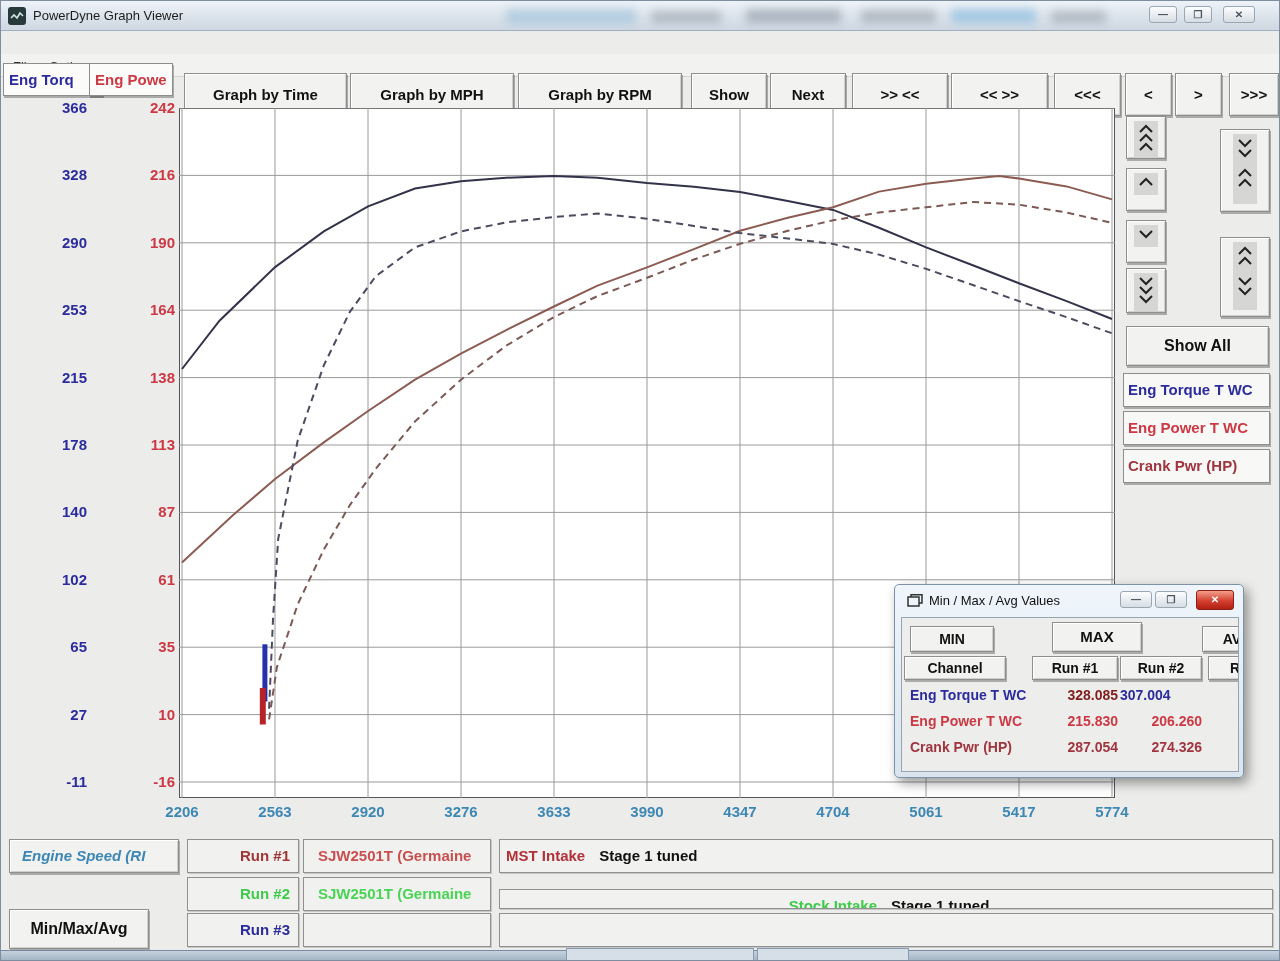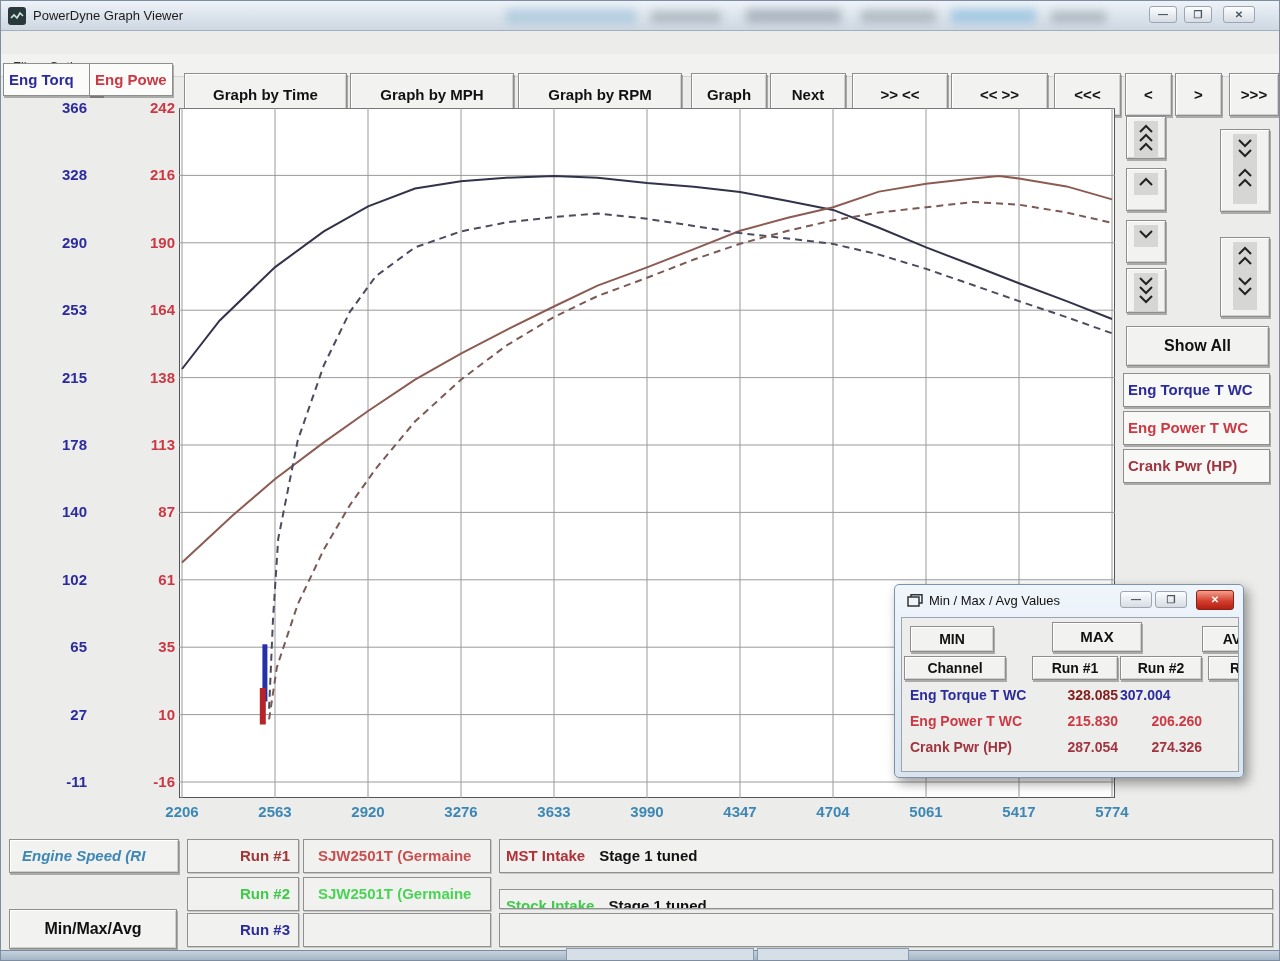--- a/index.html
+++ b/index.html
@@ -100,21 +100,21 @@
     <div class="abs menu-item" style="left:42px;">Options</div>
   </div>
 
   <div class="abs axis-tab" style="left: 2px; width: 100px; color: rgb(43, 43, 158);">Eng Torq</div>
   <div class="abs axis-tab" style="left: 88px; width: 84px; color: rgb(204, 57, 68);">Eng Powe</div>
 
   <div id="toolbar">
       <div class="abs btn3d tbtn" style="left: 183px; width: 163px;">Graph by Time</div>
       <div class="abs btn3d tbtn" style="left: 349px; width: 164px;">Graph by MPH</div>
       <div class="abs btn3d tbtn" style="left: 517px; width: 164px;">Graph by RPM</div>
-      <div class="abs btn3d tbtn" style="left: 690px; width: 76px;">Graph</div>
+      <div class="abs btn3d tbtn" style="left: 690px; width: 76px;">Show</div>
       <div class="abs btn3d tbtn" style="left: 769px; width: 76px;">Next</div>
       <div class="abs btn3d tbtn" style="left: 851px; width: 96px;">&gt;&gt; &lt;&lt;</div>
       <div class="abs btn3d tbtn" style="left: 950px; width: 97px;">&lt;&lt; &gt;&gt;</div>
       <div class="abs btn3d tbtn" style="left: 1053px; width: 67px;">&lt;&lt;&lt;</div>
       <div class="abs btn3d tbtn" style="left: 1124px; width: 47px;">&lt;</div>
       <div class="abs btn3d tbtn" style="left: 1174px; width: 47px;">&gt;</div>
       <div class="abs btn3d tbtn" style="left: 1228px; width: 50px;">&gt;&gt;&gt;</div>
     </div>
 
   <div id="yaxis-torque">
@@ -280,31 +280,31 @@
           <div class="abs pop-cell" style="left: 130px; top: 92px; width: 86px; text-align: right; color: rgb(204, 57, 68);">215.830</div>
           <div class="abs pop-cell" style="left: 218px; top: 92px; width: 82px; text-align: right; color: rgb(204, 57, 68);">206.260</div>
           <div class="abs pop-cell" style="left: 8px; top: 118px; width: 160px; text-align: left; color: rgb(160, 53, 64);">Crank Pwr (HP)</div>
           <div class="abs pop-cell" style="left: 130px; top: 118px; width: 86px; text-align: right; color: rgb(160, 53, 64);">287.054</div>
           <div class="abs pop-cell" style="left: 218px; top: 118px; width: 82px; text-align: right; color: rgb(160, 53, 64);">274.326</div>
         </div>
     </div>
   </div>
 
   <div class="abs btn3d" style="left: 8px; top: 838px; width: 170px; height: 34px; font-size: 15px; line-height: 32px; text-align: left; padding-left: 12px; color: rgb(61, 135, 181); font-style: italic;">Engine Speed (RI</div>
-  <div class="abs btn3d" style="left:8px;top:908px;width:168px;height:40px;font-size:16px;line-height:38px;">Min/Max/Avg</div>
+  <div class="abs btn3d" style="left:8px;top:908px;width:140px;height:40px;font-size:16px;line-height:38px;">Min/Max/Avg</div>
 
   <div class="abs field run-box" style="left: 186px; top: 838px; width: 112px; height: 34px; color: rgb(162, 53, 53);">Run #1</div>
   <div class="abs field file-box" style="left: 302px; top: 838px; width: 188px; height: 34px; color: rgb(201, 79, 79);">SJW2501T (Germaine</div>
   <div class="abs field info-box" style="left:498px;top:838px;width:774px;height:34px;">
     <span style="color: rgb(176, 50, 56);">MST Intake</span><span class="info-note">Stage 1 tuned</span>
   </div>
 
   <div class="abs field run-box" style="left: 186px; top: 876px; width: 112px; height: 34px; color: rgb(62, 203, 74);">Run #2</div>
   <div class="abs field file-box" style="left: 302px; top: 876px; width: 188px; height: 34px; color: rgb(74, 212, 85);">SJW2501T (Germaine</div>
-  <div class="abs field info-box" style="left:498px;top:888px;width:774px;height:20px;">
+  <div class="abs field info-box" style="left:498px;top:888px;width:774px;height:20px;text-align:center;">
     <span style="color: rgb(62, 203, 74);">Stock Intake</span><span class="info-note">Stage 1 tuned</span>
   </div>
 
   <div class="abs field run-box" style="left: 186px; top: 912px; width: 112px; height: 34px; color: rgb(43, 43, 158);">Run #3</div>
   <div class="abs field file-box" style="left: 302px; top: 912px; width: 188px; height: 34px; color: rgb(51, 51, 51);"></div>
   <div class="abs field info-box" style="left:498px;top:912px;width:774px;height:34px;">
     <span style="color: rgb(51, 51, 51);"></span><span class="info-note"></span>
   </div>
 
   <div id="bottom-strip" class="abs"></div>

